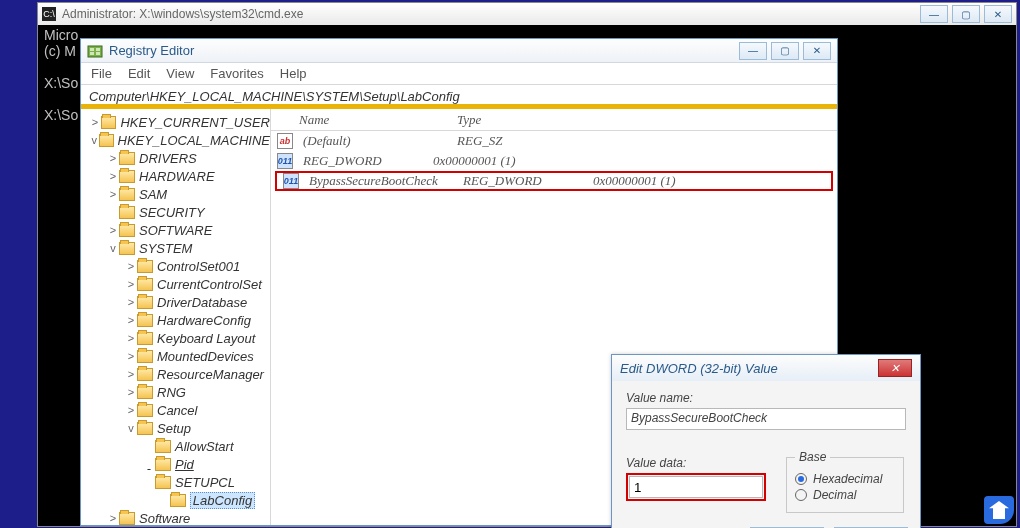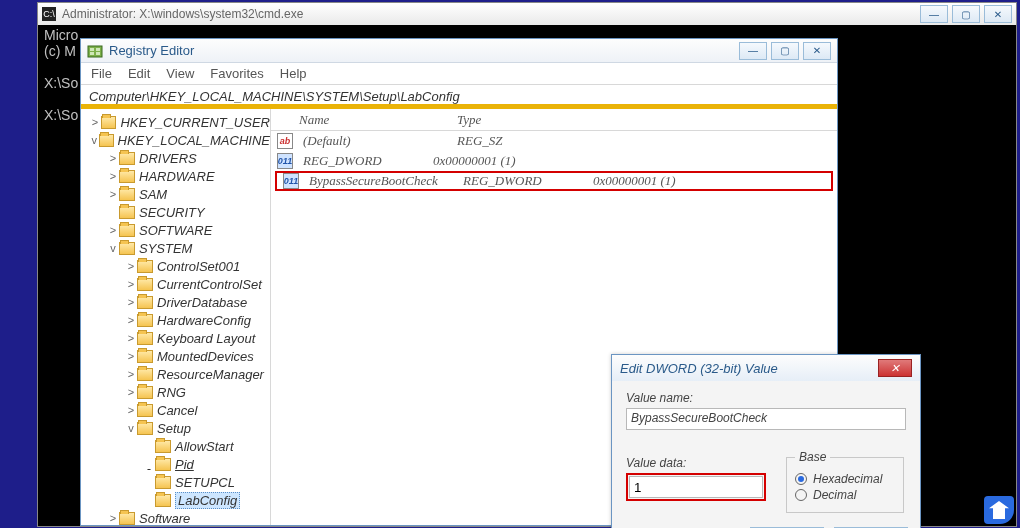--- a/index.html
+++ b/index.html
@@ -213,21 +213,21 @@
           <div class="tn" style="padding-left: 62px; text-decoration: underline;">
             <span class="tw">&nbsp;</span>
             <span class="fld"></span>
             <span>Pid</span>
           </div>
           <div class="tn" style="padding-left: 62px;">
             <span class="tw">&nbsp;</span>
             <span class="fld"></span>
             <span>SETUPCL</span>
           </div>
-          <div class="tn" style="padding-left: 62px;">
+          <div class="tn" style="padding-left: 62px; justify-content: center;">
             <span class="tw">&nbsp;</span>
             <span class="fld"></span>
             <span class="sel">LabConfig</span>
           </div>
           <div class="tn" style="padding-left: 26px;">
             <span class="tw">&gt;</span>
             <span class="fld"></span>
             <span>Software</span>
           </div>
         </div>

